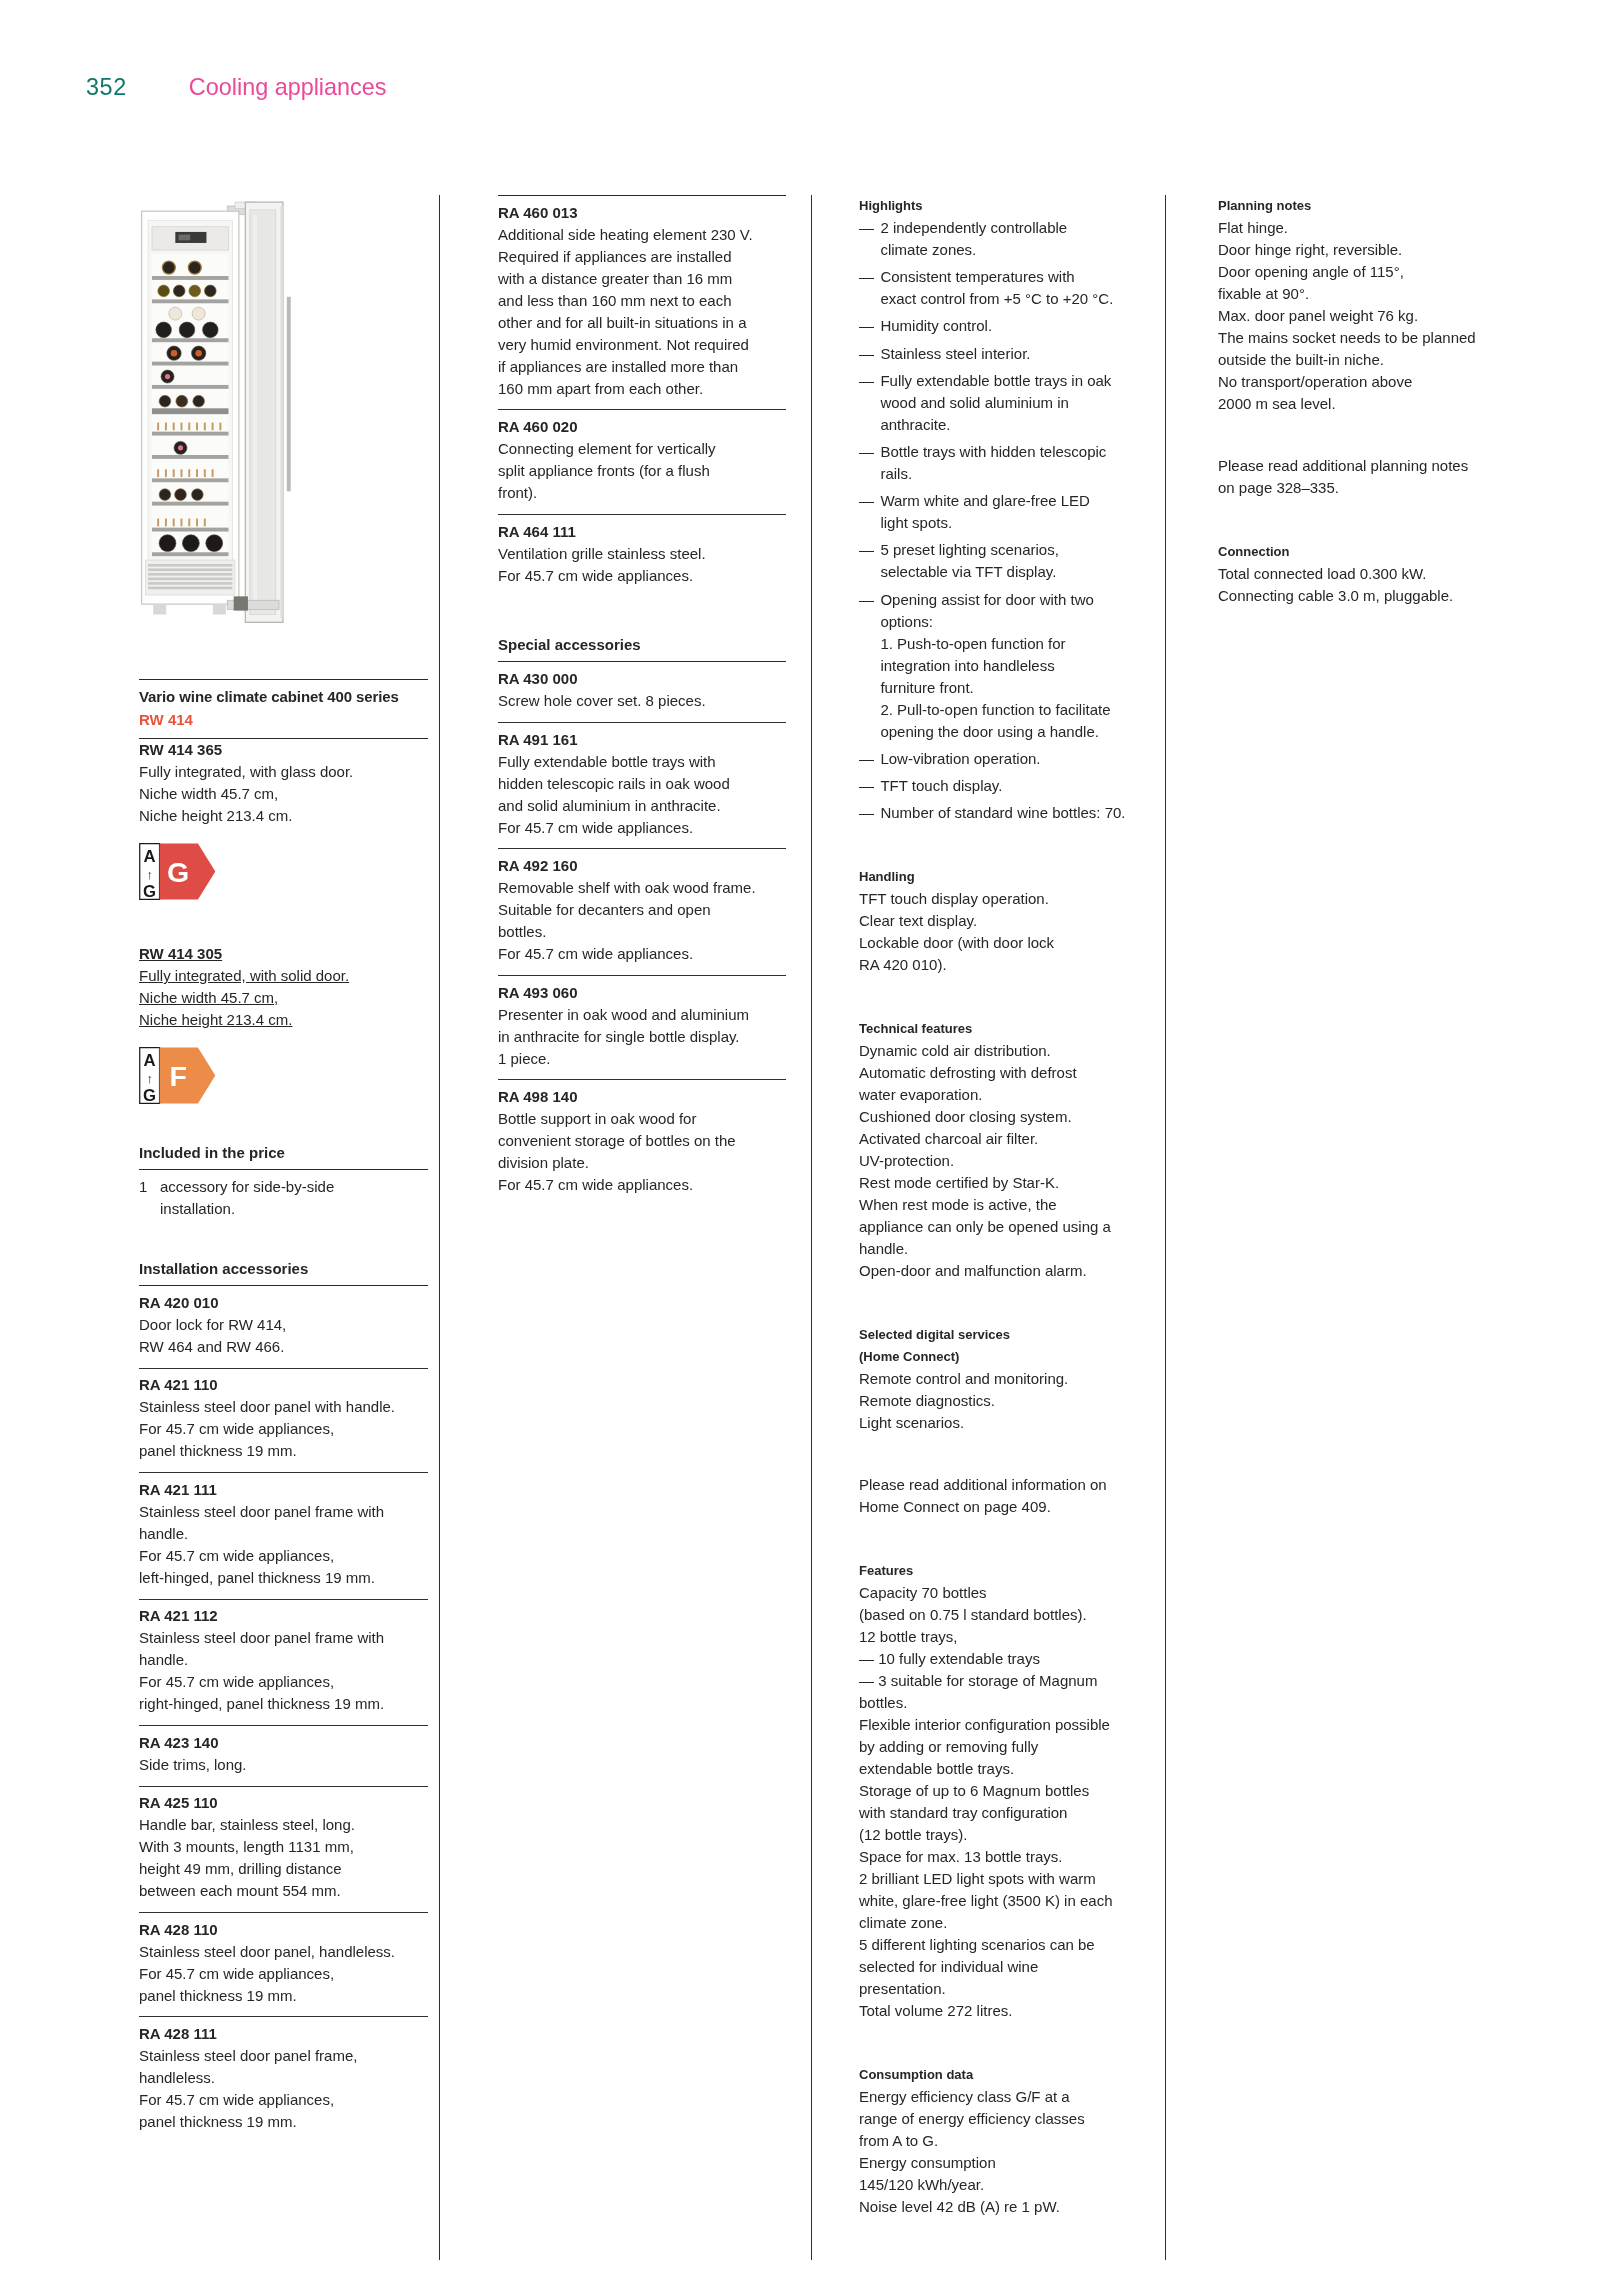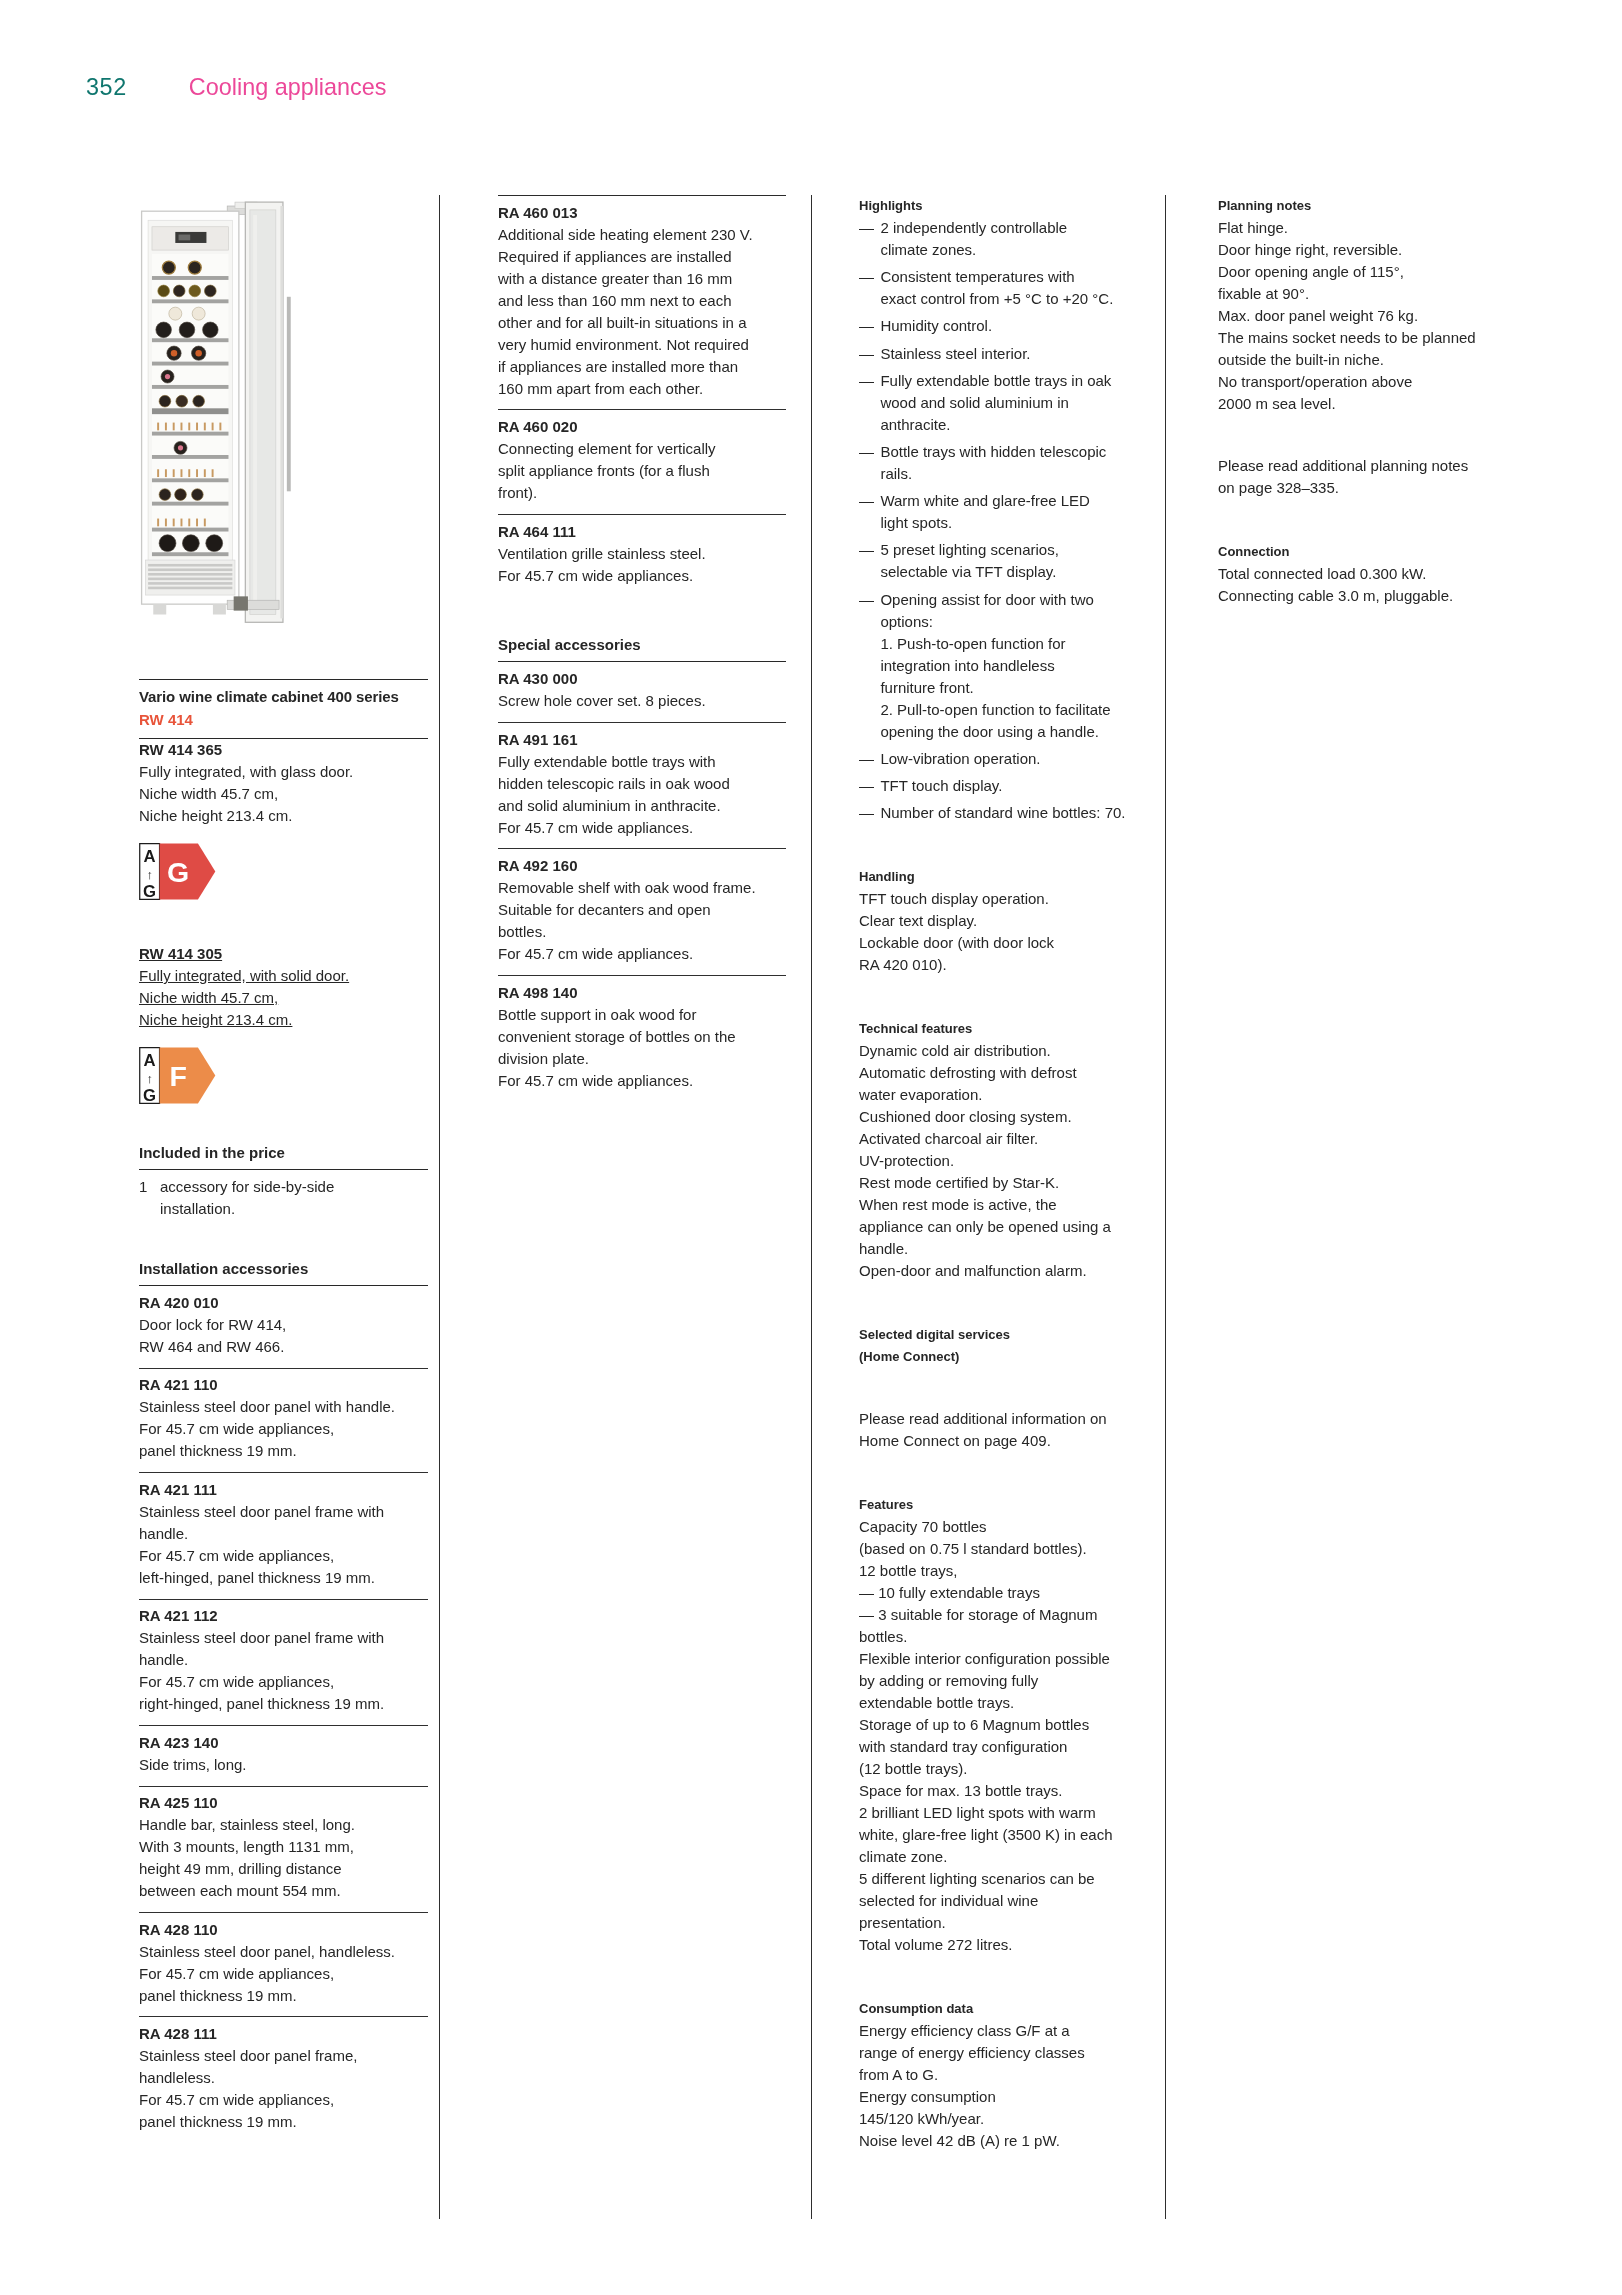--- a/index.html
+++ b/index.html
@@ -337,20 +337,26 @@
             </div>
 
             <div class="item">
               <div class="code">RA 492 160</div>
               <div class="pre">Removable shelf with oak wood frame.
 Suitable for decanters and open
 bottles.
 For 45.7 cm wide appliances.</div>
             </div>
 
+            <div class="item">
+              <div class="code">RA 493 060</div>
+              <div class="pre">Presenter in oak wood and aluminium
+in anthracite for single bottle display.
+1 piece.</div>
+            </div>
 
             <div class="item">
               <div class="code">RA 498 140</div>
               <div class="pre">Bottle support in oak wood for
 convenient storage of bottles on the
 division plate.
 For 45.7 cm wide appliances.</div>
             </div>
           </div>
       </section>
@@ -455,20 +461,23 @@
 Rest mode certified by Star-K.
 When rest mode is active, the
 appliance can only be opened using a
 handle.
 Open-door and malfunction alarm.</div>
       </section>
 
       <section class="sec">
         <h3>Selected digital services
 (Home Connect)</h3>
+        <div class="pre">Remote control and monitoring.
+Remote diagnostics.
+Light scenarios.</div>
         <div class="pre note">Please read additional information on
 Home Connect on page 409.</div>
       </section>
 
       <section class="sec">
         <h3>Features</h3>
         <div class="pre">Capacity 70 bottles
 (based on 0.75 l standard bottles).
 12 bottle trays,
 — 10 fully extendable trays

